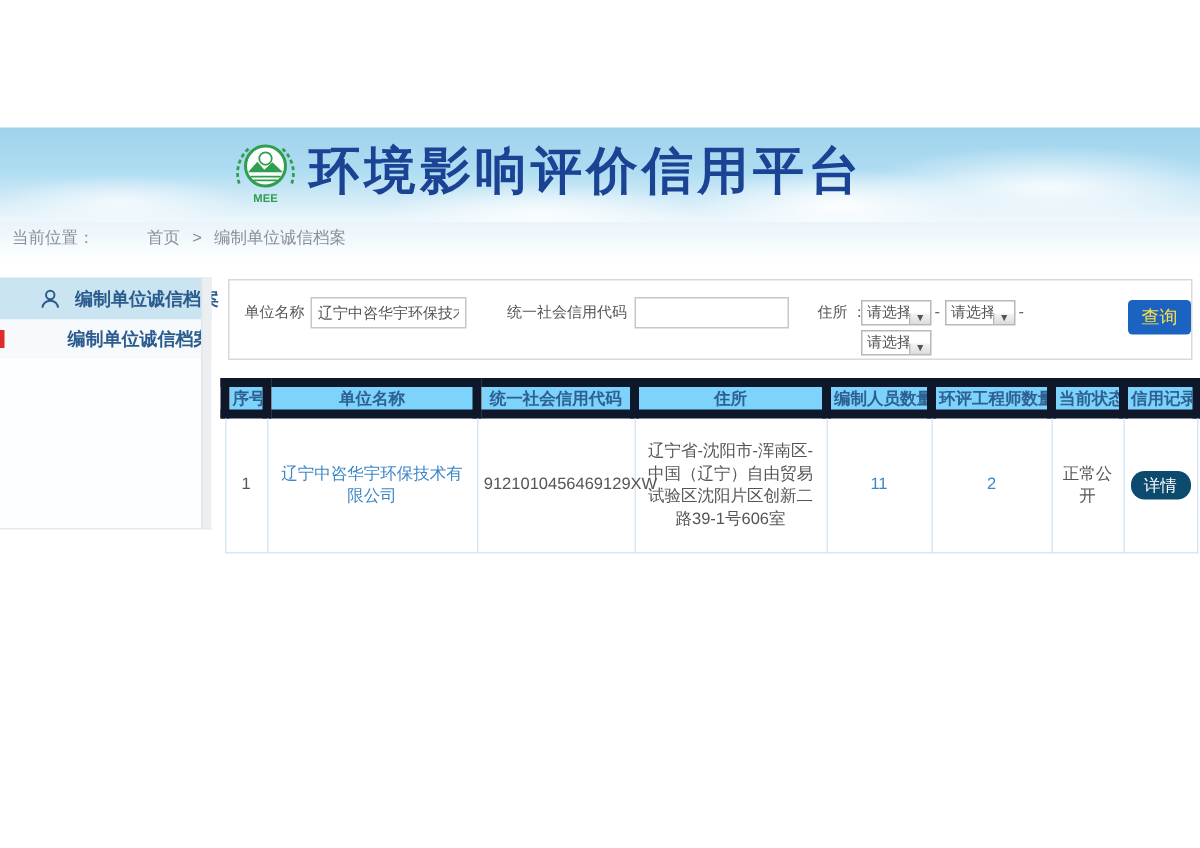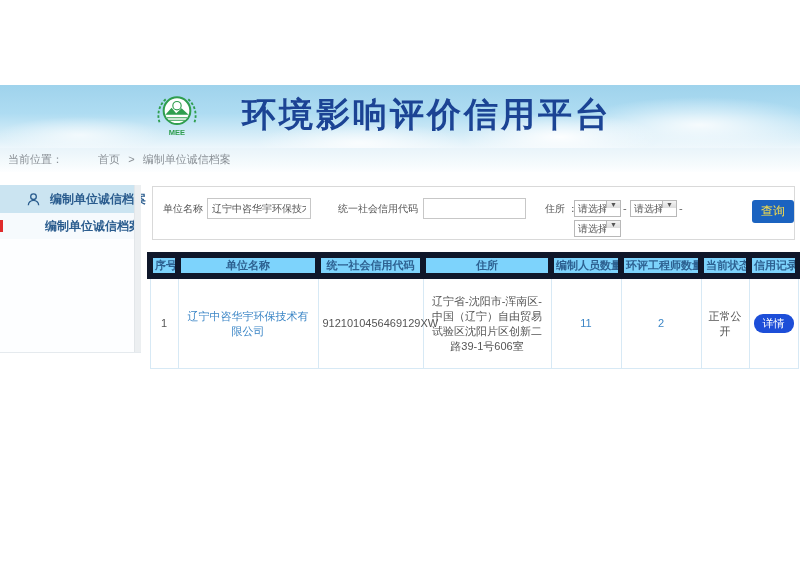--- a/index.html
+++ b/index.html
@@ -10,21 +10,21 @@
   
   .banner {
     position:absolute; left:0; top:85px; width:800px; height:63px;
     background:
       radial-gradient(ellipse 140px 34px at 560px 52px, rgba(255,255,255,.95), rgba(255,255,255,0) 70%),
       radial-gradient(ellipse 180px 40px at 700px 40px, rgba(255,255,255,.85), rgba(255,255,255,0) 70%),
       radial-gradient(ellipse 150px 30px at 360px 58px, rgba(255,255,255,.8), rgba(255,255,255,0) 70%),
       radial-gradient(ellipse 120px 26px at 80px 50px, rgba(255,255,255,.7), rgba(255,255,255,0) 70%),
       linear-gradient(180deg, #9fd3ec 0%, #aedcf2 45%, #d6edf8 80%, #edf7fc 100%);
   }
-  .banner-inner { position:absolute; left:152px; top:3px; display:flex; align-items:center;gap:36px; }
+  .banner-inner { position:absolute; left:152px; top:3px; display:flex; align-items:center; }
   .logo { width:50px; height:52px; display:inline-block; }
   .site-title {
     margin-left:4px; font-size:34px; font-weight:bold; color:#1b4394;
     letter-spacing:3px; line-height:52px; white-space:nowrap;
   }
 
   
   .breadcrumb {
     position:absolute; left:0; top:148px; width:800px; height:24px;
     background:linear-gradient(180deg,#e9f4fa 0%,#f6fbfd 70%,#fdfeff 100%);
@@ -68,21 +68,21 @@
   .lab-addr   { left:392px; top:12px; }
   .txt-input {
     position:absolute; height:21px; border:1px solid #c7c7c7; background:#fff;
     font-size:10px; color:#555; padding:0 4px; font-family:inherit;
   }
   .inp-unit { left:54px;  top:11px; width:104px; }
   .inp-code { left:270px; top:11px; width:103px; }
 
   .fake-select {
     position:absolute; width:47px; height:17px; border:1px solid #b8b8b8; background:#fff;
-    display:flex; align-items:flex-start; cursor:pointer;
+    display:flex; align-items:flex-end; cursor:pointer;
   }
   .fake-select .val { flex:1; font-size:10px; color:#555; line-height:15px; padding-left:3px; overflow:hidden; white-space:nowrap; }
   .fake-select .arrow-box {
     width:14px; background:linear-gradient(#f4f4f4,#dcdcdc); border-left:1px solid #b8b8b8;
     display:flex; align-items:center; justify-content:center; font-size:7px; color:#555;
   }
   .sel-province { left:421px; top:13px; }
   .sel-city     { left:477px; top:13px; }
   .sel-district { left:421px; top:33px; }
   .dash { position:absolute; font-size:11px; color:#666; }
@@ -105,21 +105,21 @@
     height:21px; border:6px solid #0f172a; padding:0 2px; white-space:nowrap; overflow:hidden;
   }
   .result-table td {
     background:#fff; color:#555; font-size:11px; text-align:center;
     border:1px solid #d7e9f5; padding:15px 4px; line-height:1.35;
   }
   .c0{width:28px;} .c1{width:140px;} .c2{width:105px;} .c3{width:128px;}
   .c4{width:70px;} .c5{width:80px;} .c6{width:48px;} .c7{width:49px;}
   .result-table a { color:#3c86c6; text-decoration:none; cursor:pointer; }
   .detail-btn {
-    background:#1d4ed8; color:#fff; font-size:11px; border:0; border-radius:9px;
+    background:#0c4a6e; color:#fff; font-size:11px; border:0; border-radius:9px;
     padding:2px 9px; cursor:pointer; font-family:inherit;
   }
 </style>
 </head>
 <body>
 
 <div class="page">
 
   <div class="banner">
     <div class="banner-inner">

